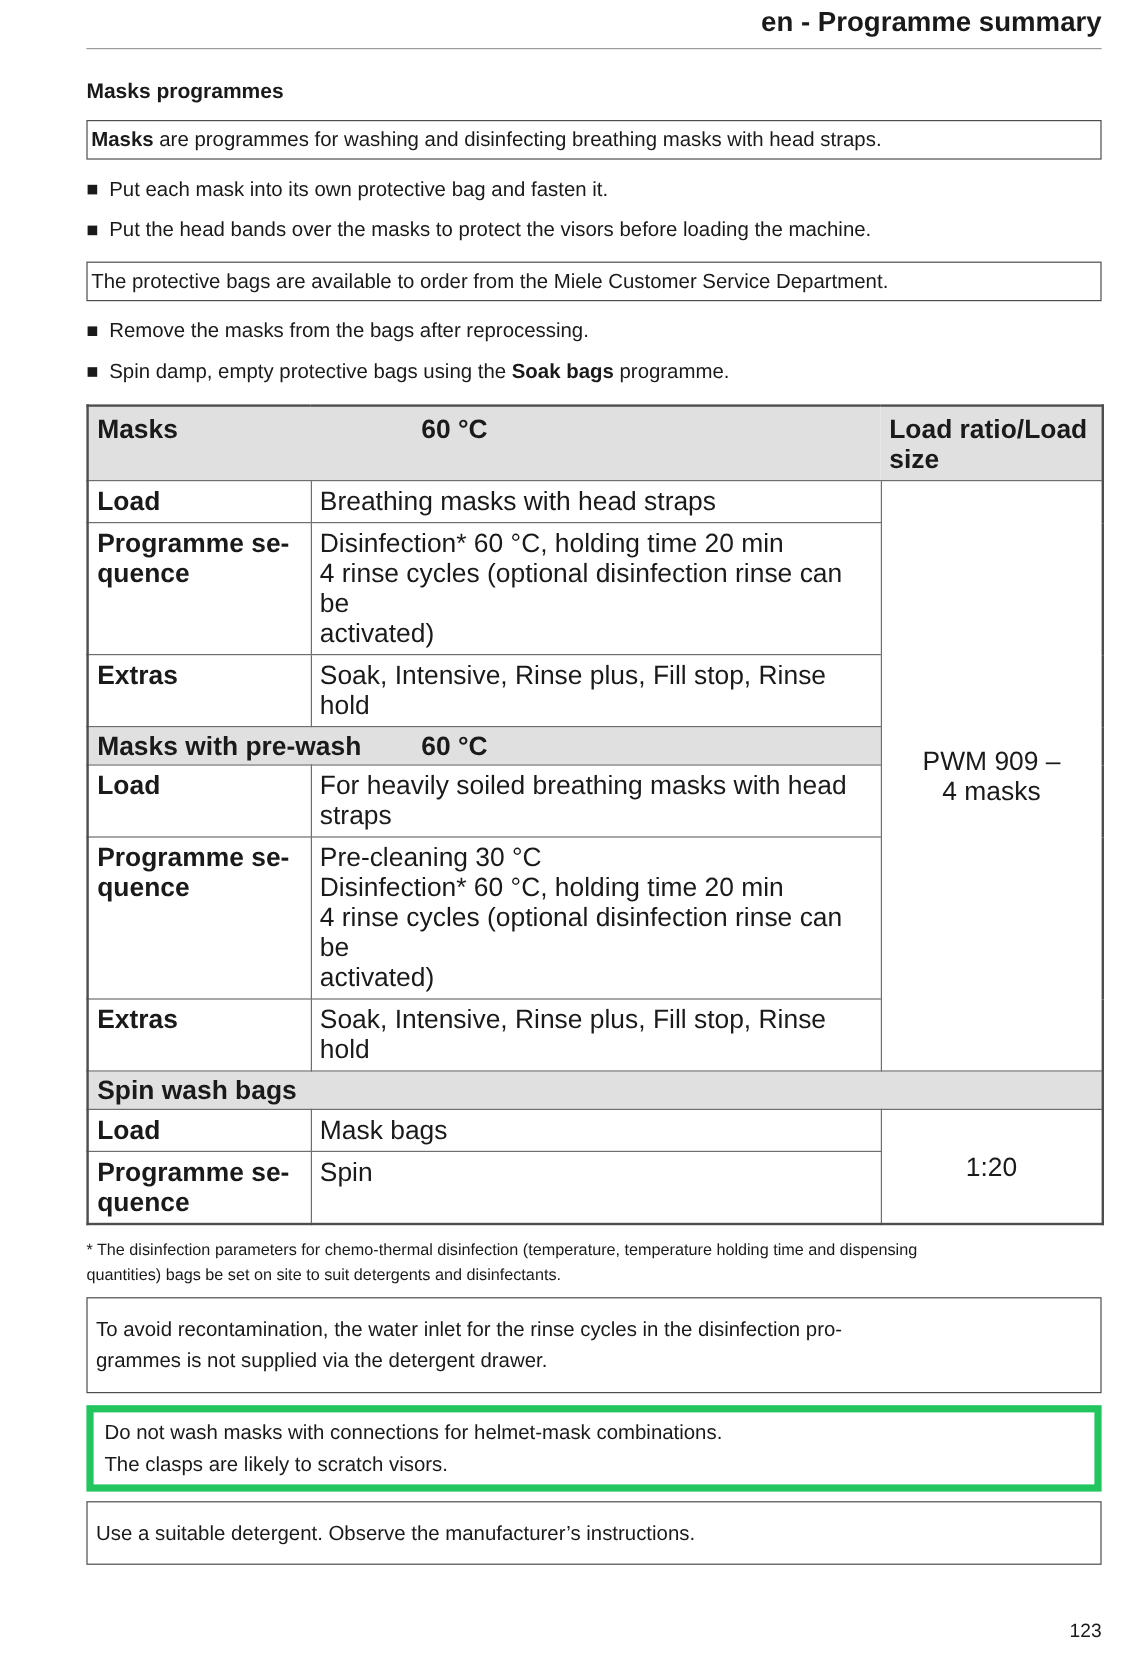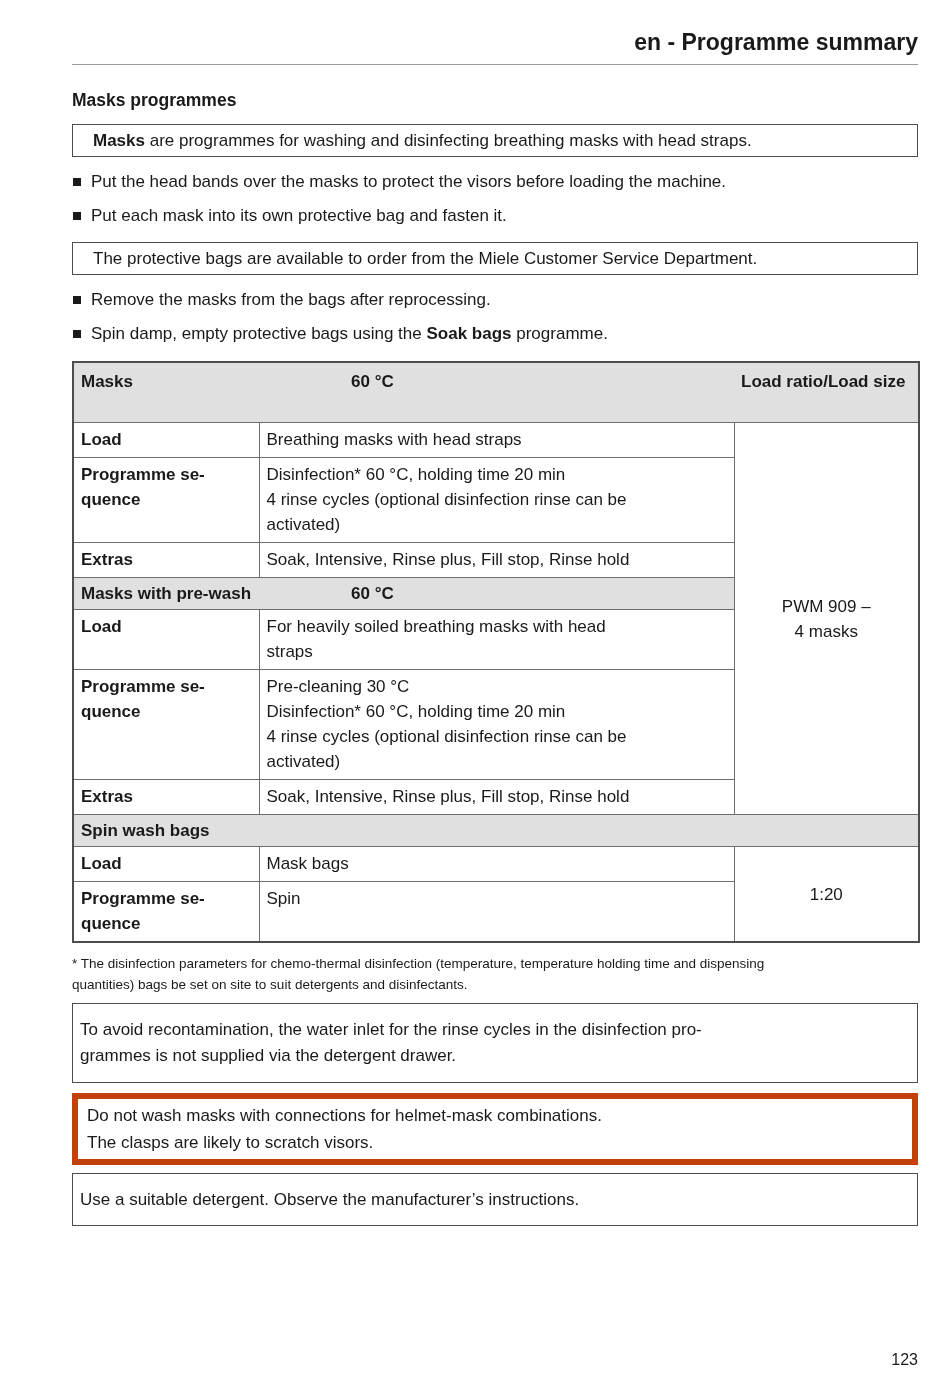--- a/index.html
+++ b/index.html
@@ -3,38 +3,38 @@
 <meta charset="utf-8">
 <style>
   html,body{margin:0;padding:0;}
   body{
     width:950px;height:1383px;background:#ffffff;position:relative;
     font-family:"Liberation Sans","DejaVu Sans",sans-serif;
     color:#1a1a1a;-webkit-font-smoothing:antialiased;
   }
   .content{position:absolute;left:72px;top:0;width:846px;}
   .title{
-    padding-top:28px;text-align:right;font-size:23px;font-weight:bold;
+    padding-top:4px;text-align:right;font-size:23px;font-weight:bold;
     line-height:28px;letter-spacing:0;
   }
   .hrule{margin-top:8px;border-top:1px solid #9a9a9a;height:0;}
   .heading{margin-top:25px;font-size:17.5px;font-weight:bold;line-height:20px;}
   .box{
     margin-top:14px;border:1.5px solid #4d4d4d;background:#fff;
-    padding:3px 20px;font-size:17px;line-height:25px;white-space:pre-line;
+    padding:3px 3px;font-size:17px;line-height:25px;white-space:pre-line;
   }
   .b{font-weight:bold;}
   .bullet{margin-top:12px;display:flex;align-items:flex-start;font-size:17px;line-height:25px;}
   .bullet + .bullet{margin-top:9px;}
   .sq{flex:0 0 auto;width:8px;height:8px;background:#1a1a1a;margin:9px 10px 0 1px;}
   .btxt{flex:1 1 auto;}
 
   table.ptable{
     margin-top:15px;border-collapse:collapse;table-layout:fixed;width:846px;
-    font-size:17px;
+    font-size:22px;
   }
   .ptable td{
     border:1px solid #6e6e6e;vertical-align:top;
     padding:4px 7px 5px 7px;line-height:25px;overflow:hidden;
   }
   .ptable{border:2px solid #4d4d4d;}
   .ptable tr.hdr td{
     background:#e0e0e0;height:48px;padding-top:6px;font-weight:bold;
   }
   .ptable td.hdr-main{border-right:none;}
@@ -50,46 +50,46 @@
     text-align:center;vertical-align:middle;white-space:pre-line;padding:4px 6px;
   }
   .footnote{
     margin-top:10px;font-size:13.5px;line-height:21px;white-space:pre-line;
   }
   .note{
     margin-top:8px;border:1.5px solid #4d4d4d;padding:13px 7px;
     font-size:17px;line-height:26px;white-space:pre-line;
   }
   .warn{
-    margin-top:10px;border:6px solid #c2410c;padding:3px 9px;
+    margin-top:10px;border:6px solid #22c55e;padding:3px 9px;
     font-size:17px;line-height:27px;white-space:pre-line;
   }
   .pagenum{
     position:absolute;right:32px;top:1350px;font-size:16px;line-height:20px;
   }
 </style>
 </head>
 <body>
 
 <div class="content">
 
   <div class="title">en - Programme summary</div>
   <div class="hrule"></div>
 
   <div class="heading">Masks programmes</div>
 
   <div class="box"><span class="b">Masks</span><span> are programmes for washing and disinfecting breathing masks with head straps.</span></div>
 
   <div class="bullet">
     <span class="sq"></span>
-    <span class="btxt"><span>Put the head bands over the masks to protect the visors before loading the machine.</span><span class="b"></span><span></span></span>
+    <span class="btxt"><span>Put each mask into its own protective bag and fasten it.</span><span class="b"></span><span></span></span>
   </div>
   <div class="bullet">
     <span class="sq"></span>
-    <span class="btxt"><span>Put each mask into its own protective bag and fasten it.</span><span class="b"></span><span></span></span>
+    <span class="btxt"><span>Put the head bands over the masks to protect the visors before loading the machine.</span><span class="b"></span><span></span></span>
   </div>
 
   <div class="box">The protective bags are available to order from the Miele Customer Service Department.</div>
 
   <div class="bullet">
     <span class="sq"></span>
     <span class="btxt"><span>Remove the masks from the bags after reprocessing.</span><span class="b"></span><span></span></span>
   </div>
   <div class="bullet">
     <span class="sq"></span>

